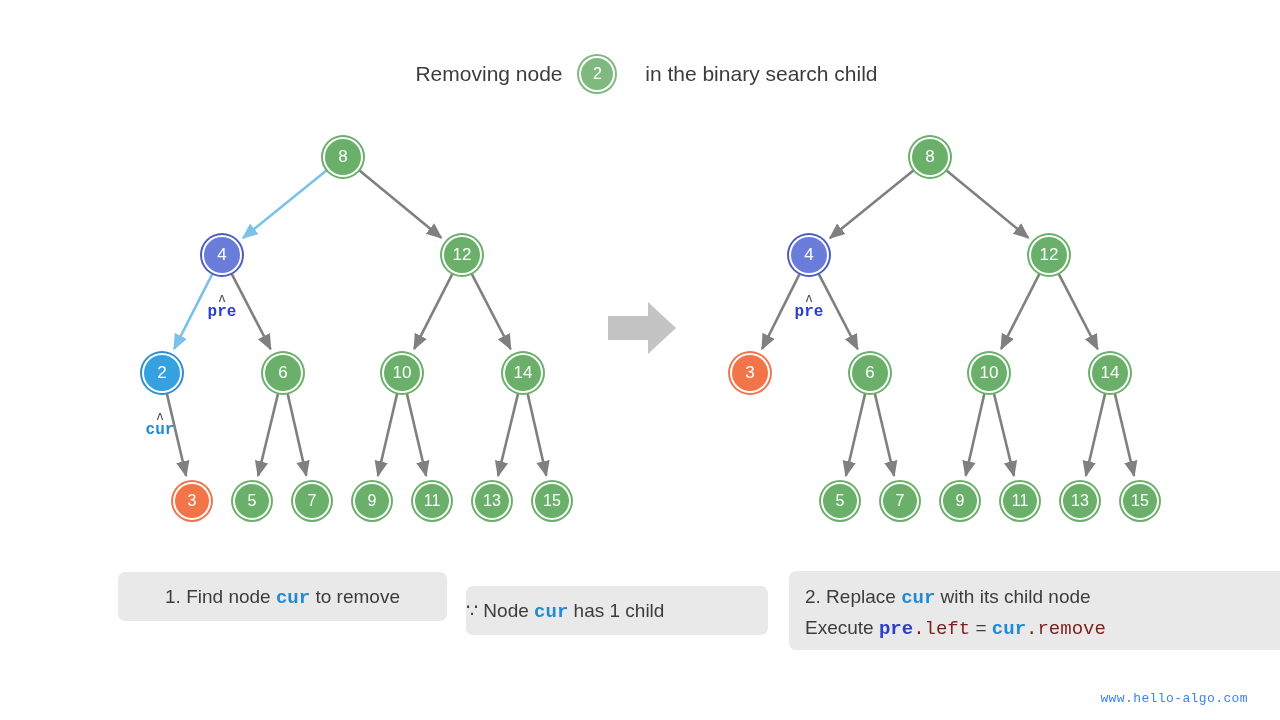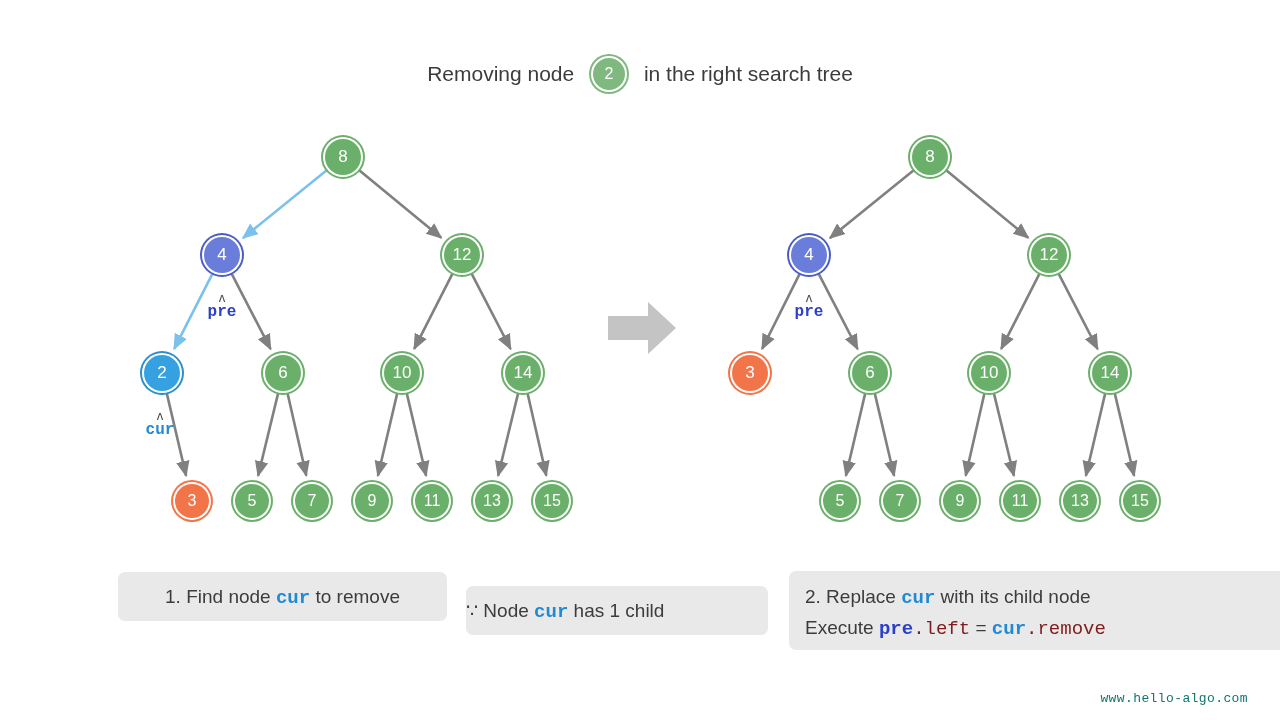--- a/index.html
+++ b/index.html
@@ -20,21 +20,21 @@
   #title-bar {
     position: absolute;
     left: 0;
     top: 56px;
     width: 1280px;
     text-align: center;
     font-size: 21px;
     color: #3c3c3c;
     white-space: nowrap;
   }
-  #title-bar .t-seg { vertical-align: middle; }
+  #title-bar .t-seg { vertical-align: middle; margin-left: 13px; }
   .title-node {
     display: inline-block;
     vertical-align: middle;
     width: 36px;
     height: 36px;
     border-radius: 50%;
     background: #7fb97f;
     box-shadow: inset 0 0 0 2px #ffffff, 0 0 0 2px #7fb97f;
     color: #ffffff;
     font-size: 16px;
@@ -130,31 +130,31 @@
   #caption-1 { left: 118px; top: 572px; width: 329px; height: 49px; line-height: 49px; text-align: center; }
   #caption-2 { left: 466px; top: 586px; width: 302px; height: 49px; line-height: 49px; }
   #caption-3 { left: 789px; top: 571px; width: 509px; height: 79px; padding: 11px 0 0 16px; line-height: 30px; }
 
   #watermark {
     position: absolute;
     right: 32px;
     bottom: 14px;
     font-family: "Liberation Mono", monospace;
     font-size: 13px;
-    color: #0f766e;
+    color: #3b82f6;
     letter-spacing: 0.4px;
   }
 </style>
 </head>
 <body>
 
 <div id="title-bar">
   <span class="t-seg">Removing node</span>
   <span class="title-node">2</span>
-  <span class="t-seg">in the right search tree</span>
+  <span class="t-seg">in the binary search child</span>
 </div>
 
 <svg class="tree-canvas" id="edge-layer" viewBox="0 0 1280 720" xmlns="http://www.w3.org/2000/svg">
   <defs>
     <marker id="ah-gray" markerWidth="7" markerHeight="7" refX="5.6" refY="3.1" orient="auto" markerUnits="strokeWidth">
       <path d="M0,0.5 L6.2,3.1 L0,5.7 z" fill="#808080"></path>
     </marker>
     <marker id="ah-blue" markerWidth="7" markerHeight="7" refX="5.6" refY="3.1" orient="auto" markerUnits="strokeWidth">
       <path d="M0,0.5 L6.2,3.1 L0,5.7 z" fill="#7cc0ec"></path>
     </marker>

